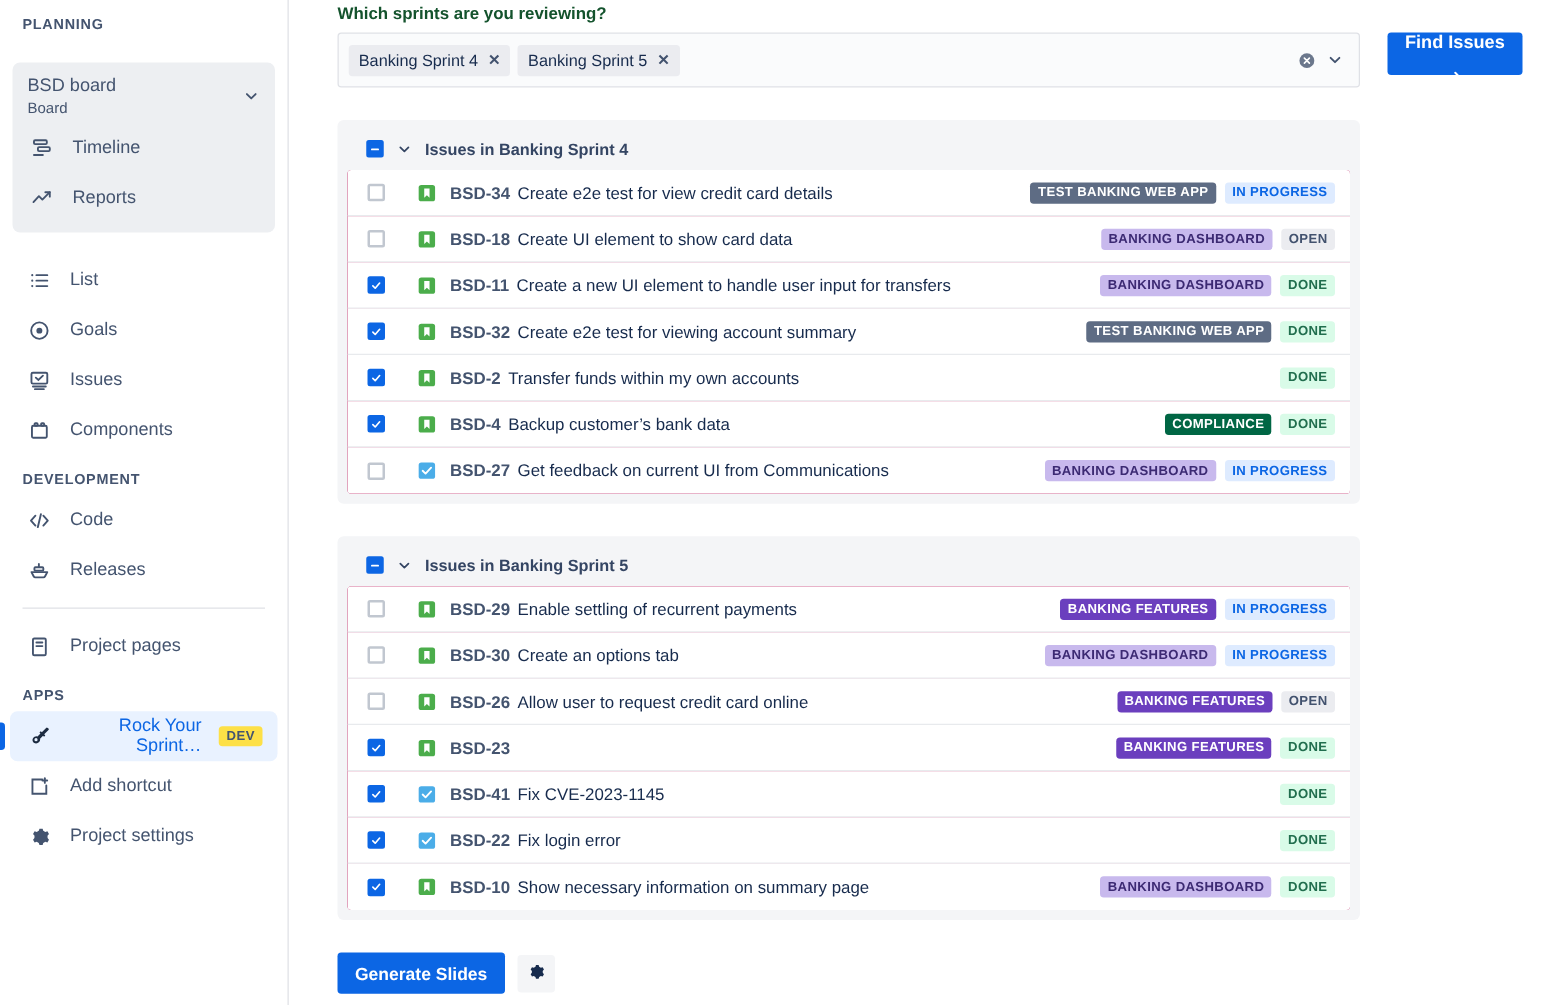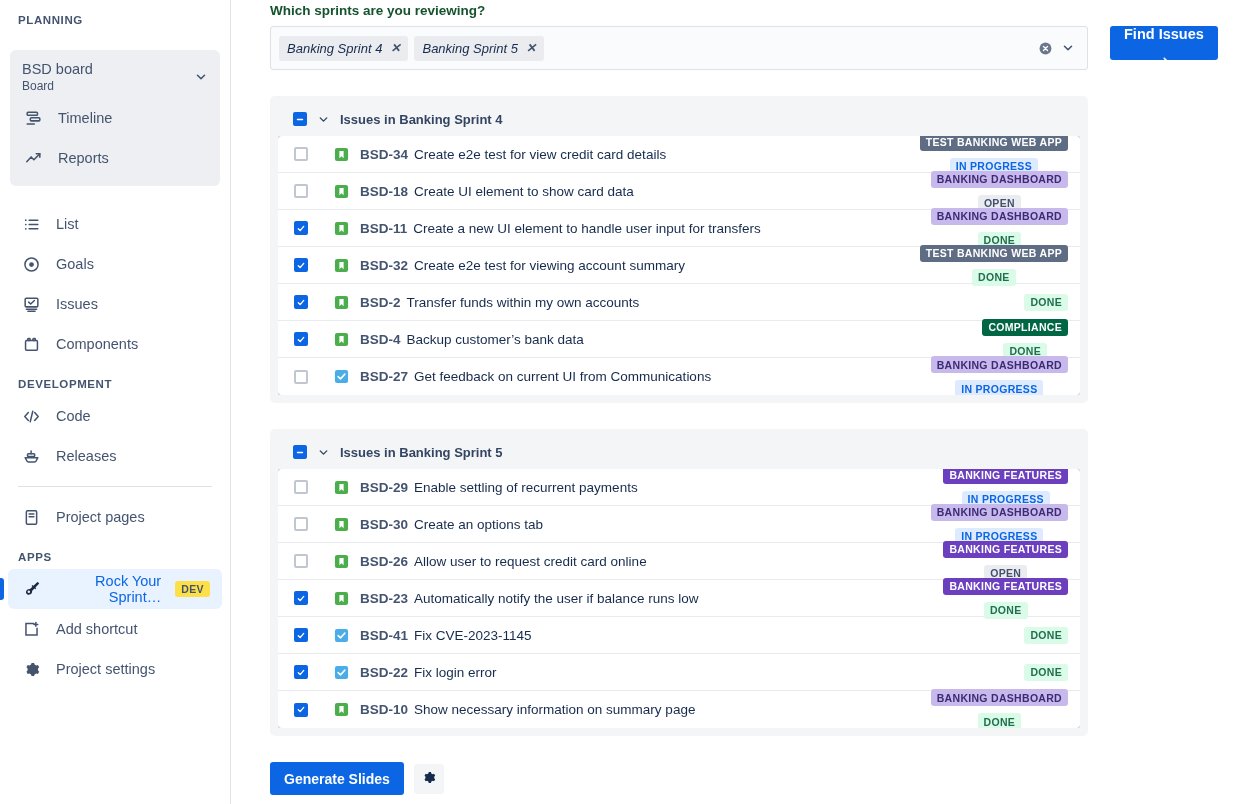--- a/index.html
+++ b/index.html
@@ -67,21 +67,21 @@
     font-size: 13.5px; font-weight: 700; color: #14532d;
     padding-top: 3px; margin-bottom: 8px;
   }
   .row-top { display: flex; align-items: flex-start; gap: 22px; }
   .select-box {
     width: 818px; min-height: 44px; background: #fafbfc;
     border: 1px solid #dfe1e6; border-radius: 3px;
     display: flex; align-items: center; padding: 6px 8px;
     position: relative;
   }
-  .chips { display: flex; gap: 6px; flex: 1; flex-wrap: wrap; font-style: italic; }
+  .chips { display: flex; gap: 6px; flex: 1; flex-wrap: wrap; }
   .chip {
     background: #ebecf0; border-radius: 3px; height: 25px;
     display: flex; align-items: center; gap: 8px;
     padding: 0 8px; font-size: 13px; color: #172b4d;
   }
   .chip-x { cursor: pointer; font-size: 12px; color: #42526e; font-weight: 700; line-height: 1; }
   .sel-actions { display: flex; align-items: center; gap: 8px; padding-right: 4px; }
   .clear-ico { cursor: pointer; display: flex; }
   .sel-chev { cursor: pointer; display: flex; color: #42526e; }
 
@@ -109,21 +109,21 @@
     display: flex; align-items: center; height: 37px;
     border-bottom: 1px solid #e8eaed; padding: 0 12px 0 6px;
     background: #fff;
   }
   .irow:last-child { border-bottom: none; }
   .cb-cell { width: 50px; display: flex; align-items: center; padding-left: 10px; flex: 0 0 50px; }
   .type-ico { width: 26px; display: flex; align-items: center; flex: 0 0 26px; }
   .key { font-size: 13.5px; font-weight: 700; color: #44546f; margin-right: 6px; white-space: nowrap; }
   .summary { font-size: 13.5px; color: #172b4d; white-space: nowrap; }
   .spacer { flex: 1; }
-  .badges { display: flex; align-items: center; gap: 7px; flex-direction: column; }
+  .badges { display: flex; align-items: center; gap: 7px; }
   .badge {
     font-size: 10.5px; font-weight: 700; letter-spacing: .3px;
     padding: 2.5px 6px; border-radius: 3px; white-space: nowrap;
   }
 
   
   .cbox { width: 14px; height: 14px; border-radius: 2px; display: flex; align-items: center; justify-content: center; }
   .cbox.off { background: #fff; border: 2px solid #c1c7d0; }
   .cbox.on { background: #0c66e4; border: 2px solid #0c66e4; }
   .cbox.ind { background: #0c66e4; border: 2px solid #0c66e4; }
@@ -584,21 +584,20 @@
                   </svg>
                 </span>
               </span>
               <span class="type-ico">
                 <svg width="15" height="15" viewBox="0 0 24 24">
                   <rect x="1.5" y="1.5" width="21" height="21" rx="3.4" fill="#4bad4b"></rect>
                   <path d="M8.6 6.2 h6.8 v11.6 l-3.4 -3.1 -3.4 3.1 z" fill="#fff"></path>
                 </svg>
               </span>
               <span class="key">BSD-23</span>
-              <span class="summary">Automatically notify the user if balance runs low</span>
               <span class="spacer"></span>
               <span class="badges">
                 <span class="badge" style="background: rgb(107, 63, 190); color: rgb(255, 255, 255);">BANKING FEATURES</span>
                 <span class="badge" style="background: rgb(217, 251, 232); color: rgb(33, 110, 78);">DONE</span>
               </span>
             </div>
             <div class="irow">
               <span class="cb-cell">
                 <span class="cbox on">
                   <svg width="11" height="11" viewBox="0 0 24 24">

